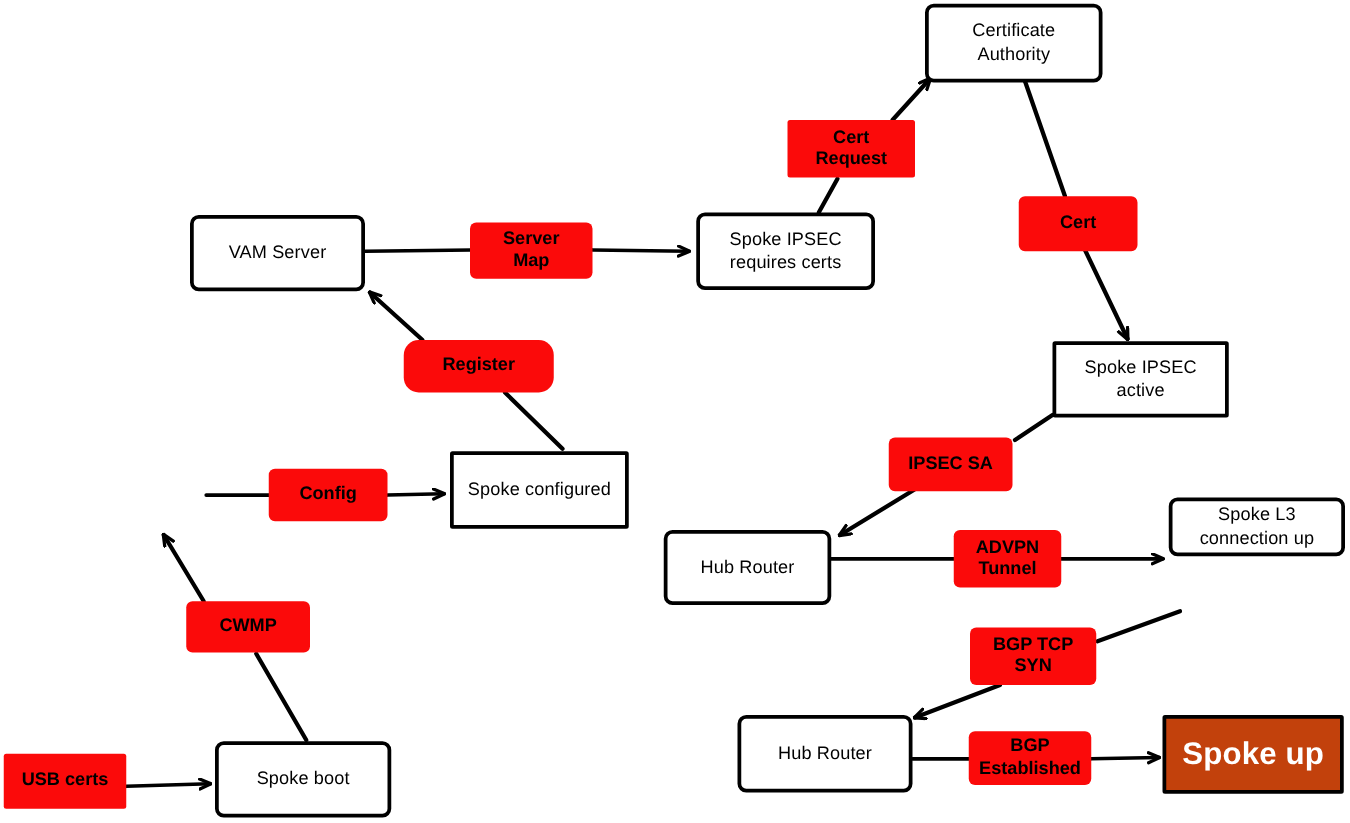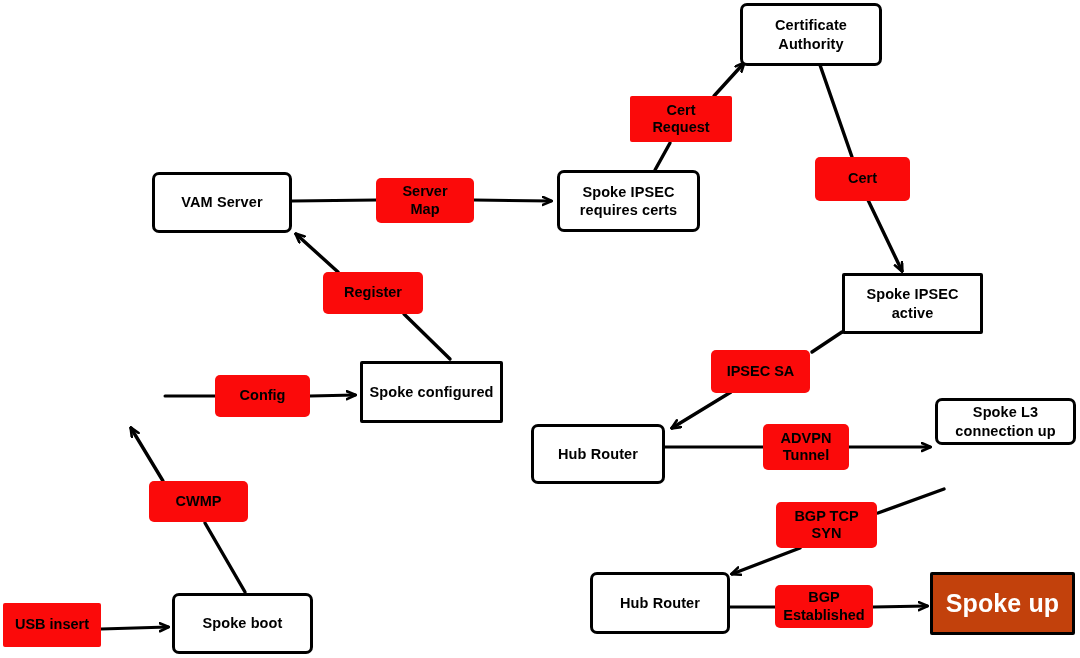--- a/index.html
+++ b/index.html
@@ -28,21 +28,21 @@
     position: absolute;
     box-sizing: border-box;
     background: #ffffff;
     border: 3px solid #000000;
     border-radius: 7px;
     display: flex;
     align-items: center;
     justify-content: center;
     text-align: center;
     color: #000000;
-    font-weight: bold;
+    font-weight: normal;
     font-size: 14.5px;
     line-height: 1.25;
     letter-spacing: 0.1px;
     z-index: 3;
   }
   .node.sq {
     border-radius: 2px;
   }
   .node.goal {
     background: #c2410c;
@@ -166,21 +166,21 @@
 
   <div class="msg flat" style="left:630px; top:96px; width:102px; height:46px;">
     <span style="white-space:pre-line;">Cert
 Request</span>
   </div>
 
   <div class="msg" style="left:815px; top:157px; width:95px; height:44px;">
     <span>Cert</span>
   </div>
 
-  <div class="msg" style="left:323px; top:272px; width:100px; height:42px;">
+  <div class="msg" style="left:323px; top:272px; width:120px; height:42px;border-radius:12px;">
     <span>Register</span>
   </div>
 
   <div class="msg" style="left:215px; top:375px; width:95px; height:42px;">
     <span>Config</span>
   </div>
 
   <div class="msg" style="left:711px; top:350px; width:99px; height:43px;">
     <span>IPSEC SA</span>
   </div>
@@ -198,16 +198,16 @@
   <div class="msg" style="left:149px; top:481px; width:99px; height:41px;">
     <span>CWMP</span>
   </div>
 
   <div class="msg" style="left:775px; top:585px; width:98px; height:43px;">
     <span style="white-space:pre-line;">BGP
 Established</span>
   </div>
 
   <div class="msg flat" style="left:3px; top:603px; width:98px; height:44px;">
-    <span>USB insert</span>
+    <span>USB certs</span>
   </div>
 
 </div>
 
 </body></html>

